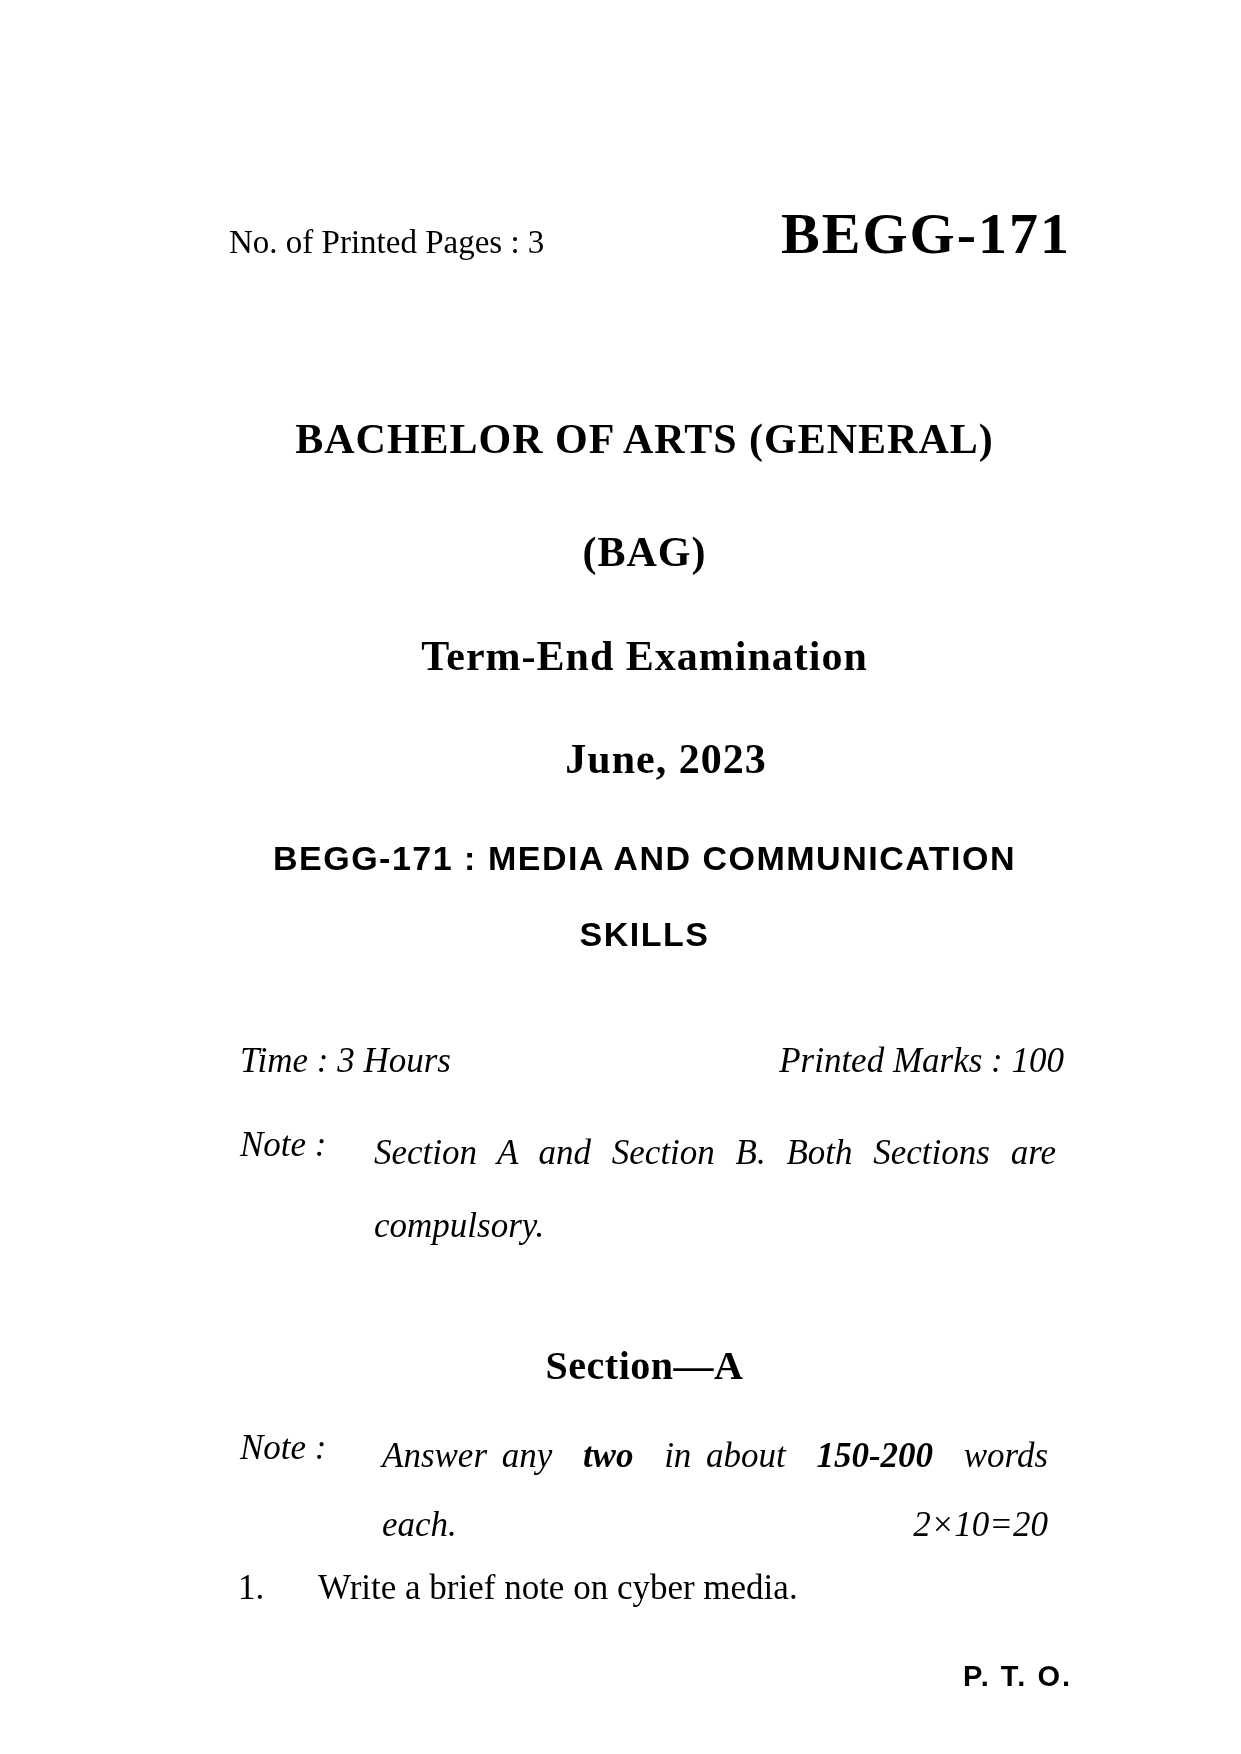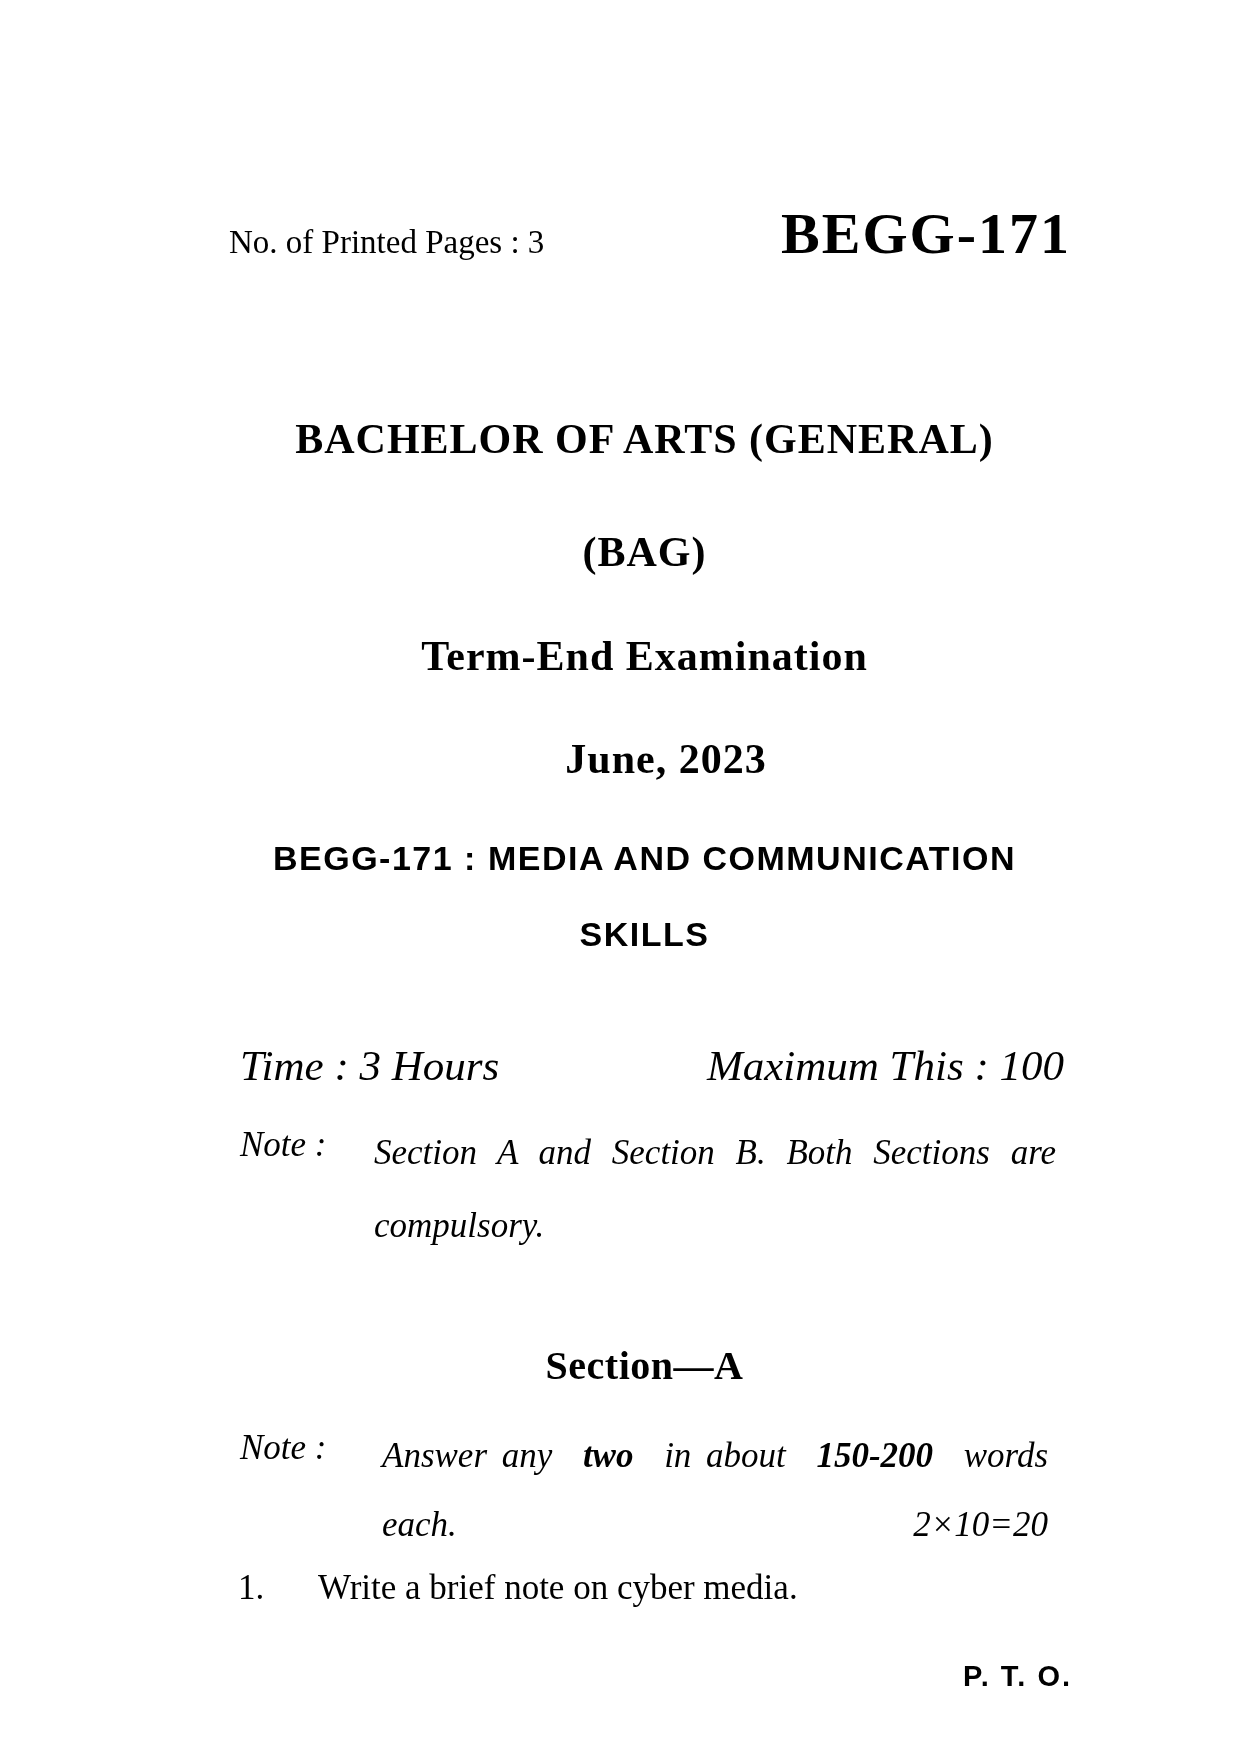--- a/index.html
+++ b/index.html
@@ -54,21 +54,21 @@
   .t-course2 { top: 884px; }
   .t-section { top: 1312px; font-size: 40px; letter-spacing: 0.5px; }
   
   .meta-row {
     position: absolute;
     left: 200px; right: 185px; top: 1000px;
     display: flex;
     justify-content: space-between;
     align-items: baseline;
     font-style: italic;
-    font-size: 43px;
+    font-size: 35px;
     line-height: 1.2;
   }
   
   .note {
     position: absolute;
     left: 200px; right: 185px;
     display: flex;
     align-items: flex-start;
     font-style: italic;
     font-size: 35px;
@@ -126,21 +126,21 @@
 
   <div class="title t-degree">BACHELOR OF ARTS (GENERAL)</div>
   <div class="title t-program">(BAG)</div>
   <div class="title t-exam">Term-End Examination</div>
   <div class="title t-session">June, 2023</div>
   <div class="title t-course1">BEGG-171 : MEDIA AND COMMUNICATION</div>
   <div class="title t-course2">SKILLS</div>
 
   <div class="meta-row">
     <span>Time : 3 Hours</span>
-    <span>Maximum This : 100</span>
+    <span>Printed Marks : 100</span>
   </div>
 
   <div class="note note-1">
     <div class="note-label">Note :</div>
     <div class="note-body">
       <div class="jline">Section A and Section B. Both Sections are</div>
       <div class="lline">compulsory.</div>
     </div>
   </div>
 

